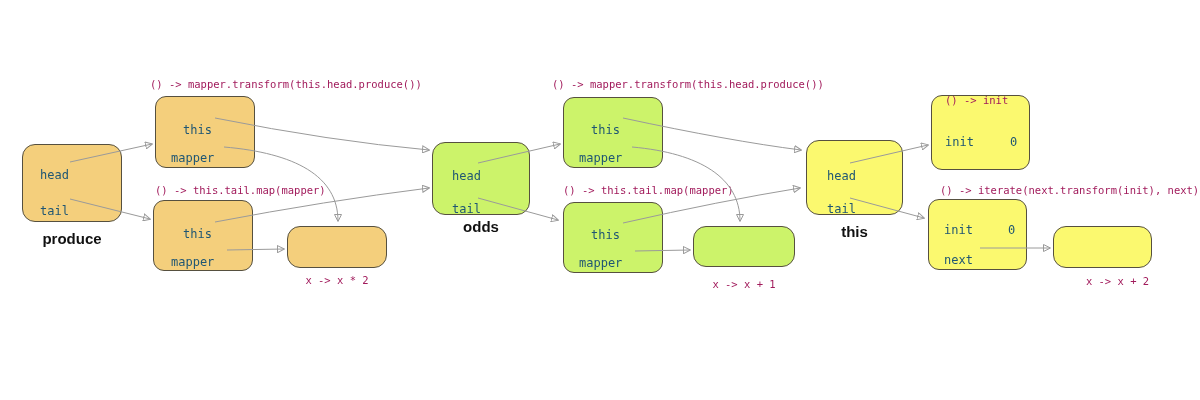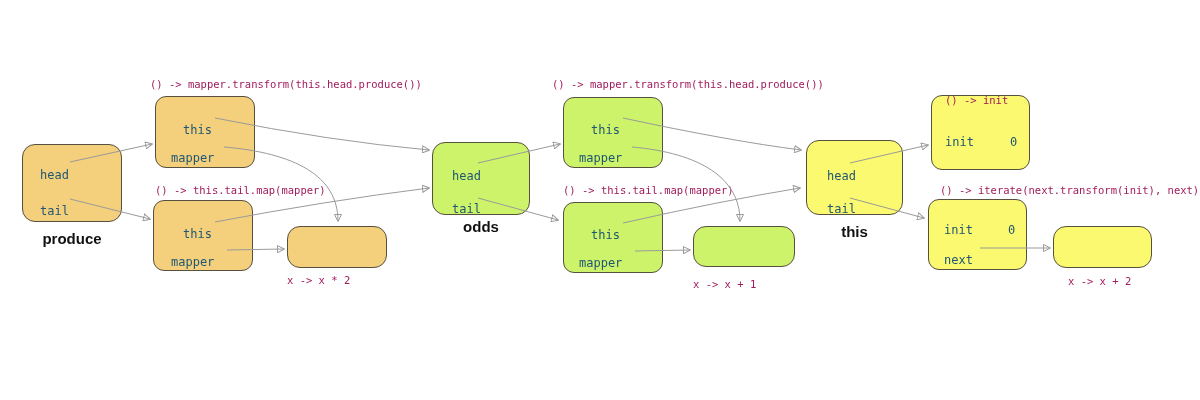--- a/index.html
+++ b/index.html
@@ -7,21 +7,21 @@
           font-family:"DejaVu Sans Mono",monospace;}
   .box{position:absolute;box-sizing:border-box;border:1.3px solid #56503f;z-index:1;}
   .stream-box{border-radius:13px;}
   .closure-box{border-radius:11px;}
   .fn-box{border-radius:13px;}
   .field{position:absolute;font:12px/14px "DejaVu Sans Mono",monospace;color:#1f5673;
          white-space:pre;z-index:2;margin-top:12px;}
   .code-label{position:absolute;font:10.5px/13px "DejaVu Sans Mono",monospace;color:#a11a5b;
          white-space:pre;z-index:2;}
   .fn-label{position:absolute;font:10.5px/13px "DejaVu Sans Mono",monospace;color:#a11a5b;
-         text-align:left;white-space:pre;z-index:2;}
+         text-align:center;white-space:pre;z-index:2;}
   .group-name{position:absolute;font:700 15px/16px "Liberation Sans",sans-serif;color:#111;
          text-align:center;z-index:2;}
   #edges{position:absolute;left:0;top:0;z-index:4;pointer-events:none;}
   #edges path{fill:none;stroke:#9a9a9a;stroke-width:1;}
 </style>
 </head>
 <body>
 
 <div id="canvas">
 

